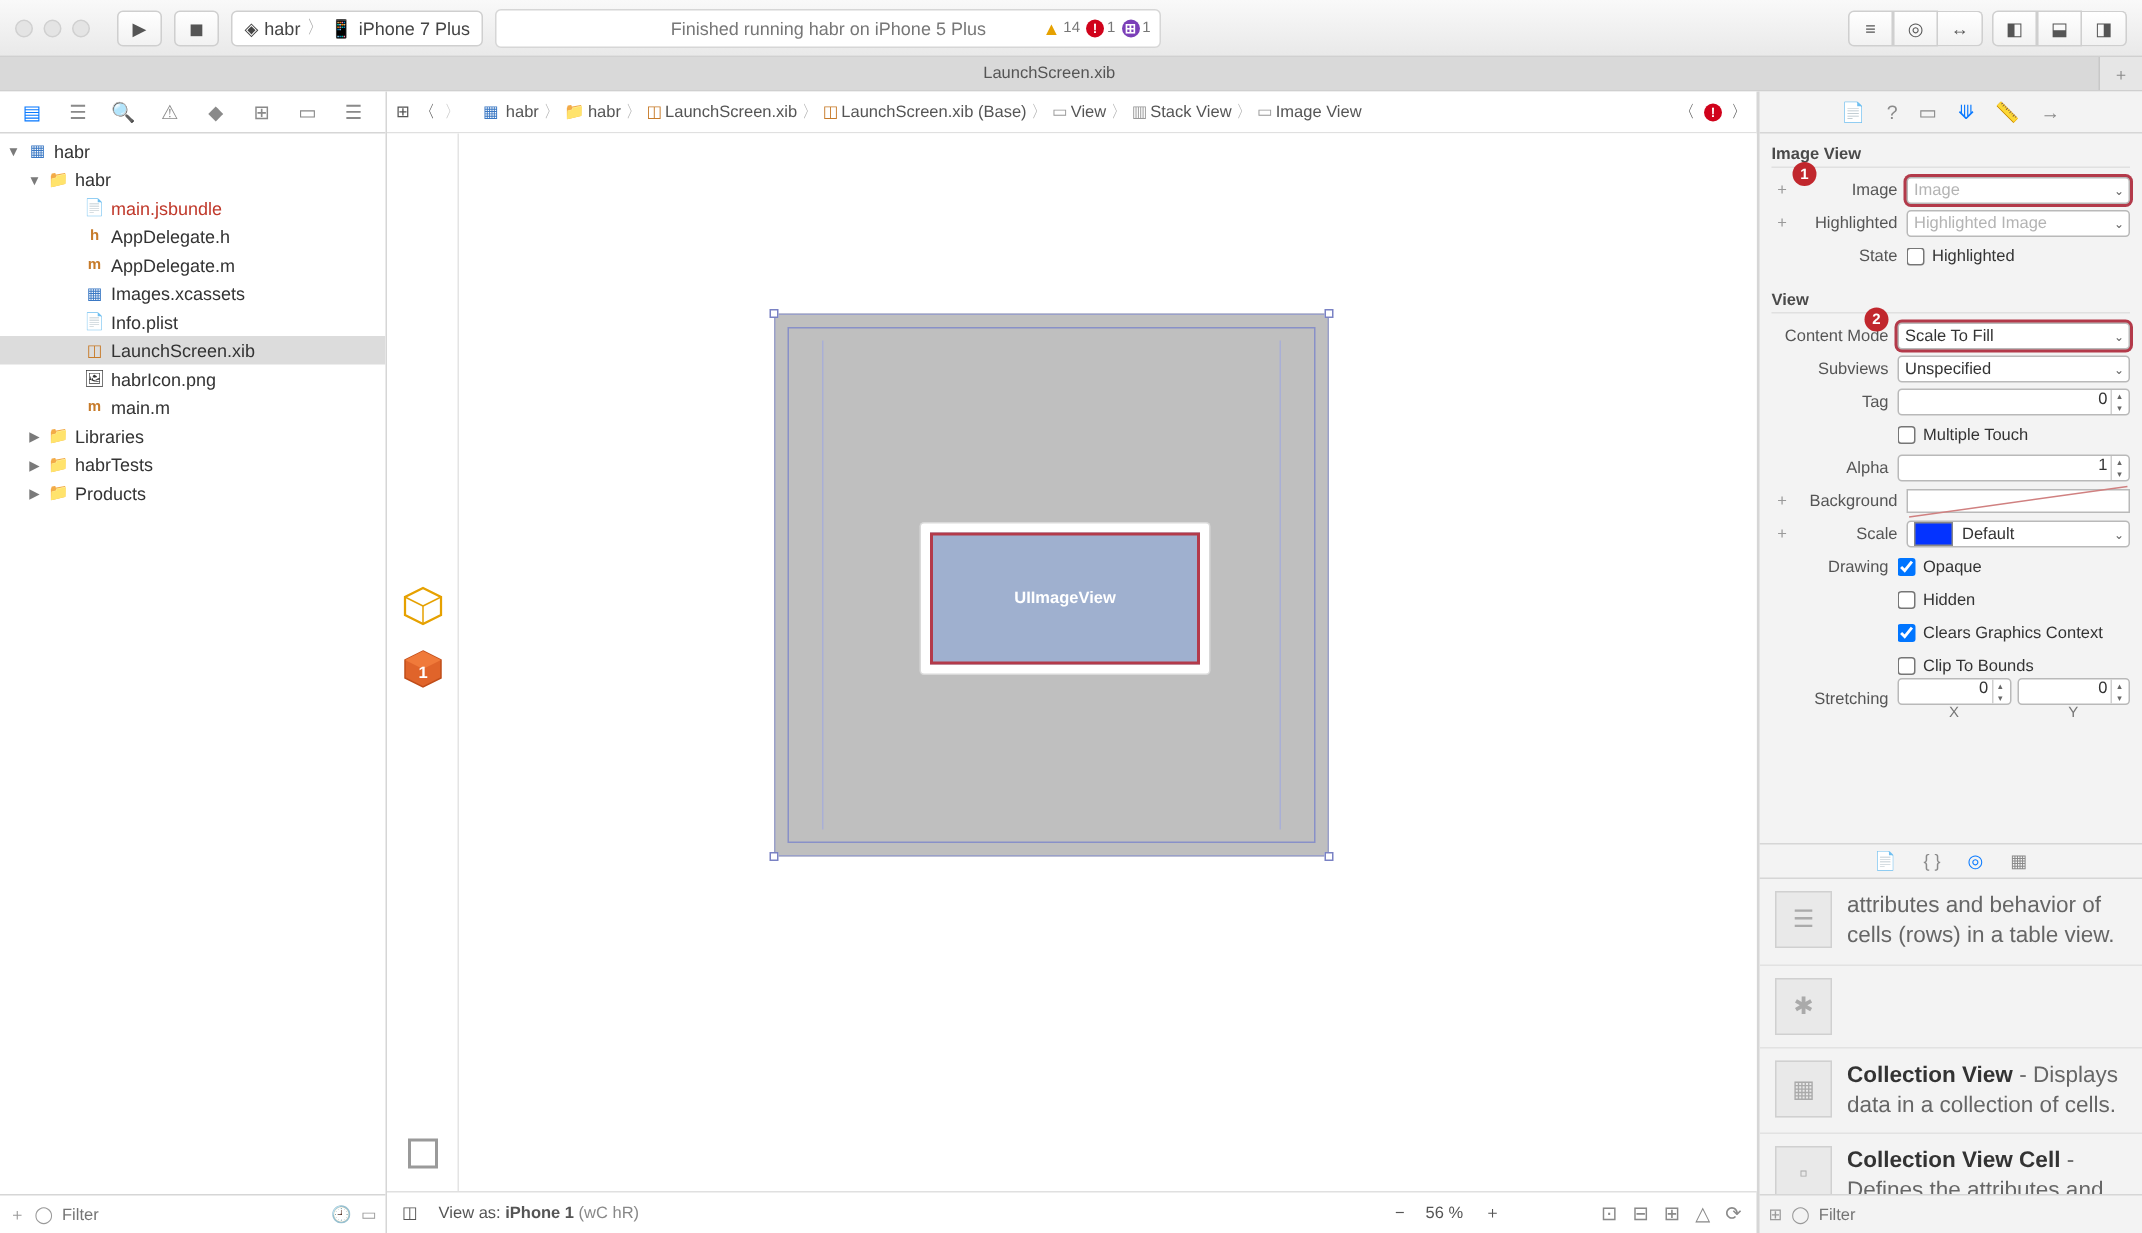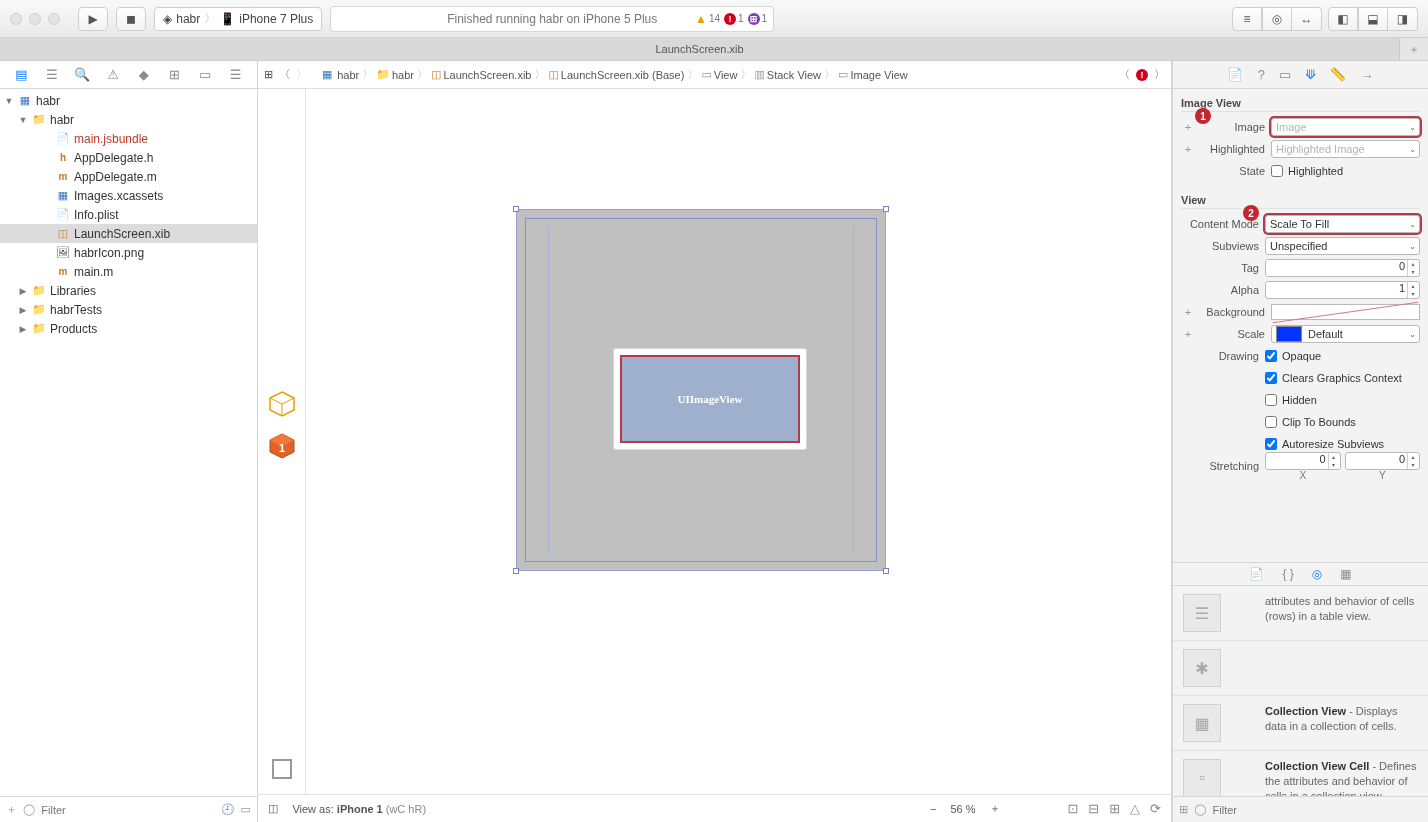--- a/index.html
+++ b/index.html
@@ -50,21 +50,21 @@
 .center { flex:1; display:flex; flex-direction:column; background:#fff; border-right:1px solid #d6d6d6; }
 .jumpbar { height:28px; border-bottom:1px solid #e0e0e0; display:flex; align-items:center; padding:0 6px; gap:2px; font-size:11px; color:#555; }
 .jumpbar .sep { color:#b0b0b0; margin:0 1px; }
 .jumpbar .jb-right { margin-left:auto; display:flex; align-items:center; gap:6px; }
 .canvas-wrap { flex:1; display:flex; background:#fff; }
 .dock { width:48px; border-right:1px solid #e4e4e4; display:flex; flex-direction:column; align-items:center; padding-top:300px; gap:12px; }
 .dock-cube { width:30px; height:30px; display:flex; align-items:center; justify-content:center; }
 .canvas { flex:1; position:relative; background:#fff; overflow:hidden; }
 .artboard { position:absolute; left:210px; top:120px; width:370px; height:362px; background:#bfbfbf; border:1px solid #9aa0c9; }
 .artboard::before, .artboard::after { content:""; position:absolute; background:#9aa0c9; }
-.stack-border { position:absolute; inset:8px; border:1px solid #8890c8; background:#bfbfbf;font-family:Liberation Serif, serif; }
+.stack-border { position:absolute; inset:8px; border:1px solid #8890c8; background:#bfbfbf; }
 .rule-l, .rule-r { position:absolute; top:8px; bottom:8px; width:1px; background:#a9afd6; }
 .rule-l { left:22px; } .rule-r { right:22px; }
 .imgview { position:absolute; left:88px; top:130px; width:192px; height:100px; background:#fff; border-radius:2px; box-shadow:0 0 0 1px #d9d9d9; padding:6px; }
 .imgview-inner { width:100%; height:100%; background:#9fb0cf; border:2px solid #b33a4a; display:flex; align-items:center; justify-content:center; color:#fff; font-size:11px; font-weight:600; }
 .handle { position:absolute; width:6px; height:6px; background:#fff; border:1px solid #7a82c4; }
 .h-tl{top:-4px;left:-4px}.h-tr{top:-4px;right:-4px}.h-bl{bottom:-4px;left:-4px}.h-br{bottom:-4px;right:-4px}
 .canvas-footer { height:28px; border-top:1px solid #e0e0e0; display:flex; align-items:center; padding:0 10px; gap:14px; font-size:11px; color:#555; }
 .canvas-footer .cf-right { margin-left:auto; display:flex; gap:10px; color:#8a8a8a; font-size:13px; }
 
 
@@ -90,21 +90,21 @@
 .colorwell.diag::after { content:""; position:absolute; left:0; right:0; top:50%; border-top:1px solid #d08080; transform:rotate(-8deg); }
 .tint-well { display:flex; align-items:center; }
 .tint-swatch { width:26px; height:16px; background:#0433ff; border:1px solid #888; }
 
 
 .lib-tabs { height:24px; border-top:1px solid #d6d6d6; border-bottom:1px solid #d6d6d6; display:flex; align-items:center; justify-content:center; gap:18px; color:#8a8a8a; font-size:12px; }
 .lib-tabs .active { color:#0a7aff; }
 .lib-list { overflow:auto; }
 .lib-item { display:flex; gap:10px; padding:8px 10px; border-bottom:1px solid #e2e2e2; }
 .lib-thumb { width:38px; height:38px; background:#e9e9e9; border:1px solid #d0d0d0; display:flex; align-items:center; justify-content:center; color:#aaa; font-size:16px; flex-shrink:0; }
-.lib-text { font-size:11px; color:#666; line-height:1.35;margin-left:34px; }
+.lib-text { font-size:15px; color:#666; line-height:1.35; }
 .lib-text b { color:#333; }
 .lib-filter { height:26px; border-top:1px solid #d6d6d6; display:flex; align-items:center; padding:0 6px; gap:6px; color:#9a9a9a; }
 .lib-filter input { flex:1; border:none; outline:none; font-size:11px; background:transparent; }
 
 .plus-gutter { width:14px; color:#999; font-size:11px; text-align:center; }
 
 svg { display:block; }
 </style>
 </head>
 <body>
@@ -420,20 +420,27 @@
         <div class="prop-row">
           <span class="lbl">Tag</span>
           <div class="ctl">
               <div class="numfield"><span>0</span><div class="step">
                   <span>▴</span>
                   <span>▾</span>
                 </div></div>
             </div>
         </div>
         <div class="prop-row">
+          <span class="lbl"></span>
+          <div class="ctl chk">
+              <input type="checkbox" style="">
+              <span>Multiple Touch</span>
+            </div>
+        </div>
+        <div class="prop-row">
           <span class="lbl">Alpha</span>
           <div class="ctl">
               <div class="numfield"><span>1</span><div class="step">
                   <span>▴</span>
                   <span>▾</span>
                 </div></div>
             </div>
         </div>
         <div class="prop-row">
           <span class="plus-gutter">+</span>
@@ -456,43 +463,36 @@
         <div class="prop-row">
           <span class="lbl">Drawing</span>
           <div class="ctl chk">
               <input type="checkbox" checked="" style="">
               <span>Opaque</span>
             </div>
         </div>
         <div class="prop-row">
             <span class="lbl"></span>
             <div class="ctl chk">
+              <input type="checkbox" style="">
+              <span>Hidden</span>
+            </div>
+          </div>
+        <div class="prop-row">
+            <span class="lbl"></span>
+            <div class="ctl chk">
               <input type="checkbox" checked="" style="">
               <span>Clears Graphics Context</span>
-            </div>
-          </div>
-        <div class="prop-row">
-            <span class="lbl"></span>
-            <div class="ctl chk">
-              <input type="checkbox" style="">
-              <span>Hidden</span>
             </div>
           </div>
         <div class="prop-row">
             <span class="lbl"></span>
             <div class="ctl chk">
               <input type="checkbox" style="">
               <span>Clip To Bounds</span>
-            </div>
-          </div>
-        <div class="prop-row">
-            <span class="lbl"></span>
-            <div class="ctl chk">
-              <input type="checkbox" checked="" style="">
-              <span>Autoresize Subviews</span>
             </div>
           </div>
         <div class="prop-row">
           <span class="lbl">Stretching</span>
           <div class="ctl" style="display:flex;gap:4px">
             <div style="flex:1">
               <div class="numfield"><span>0</span><div class="step">
                     <span>▴</span>
                     <span>▾</span>
                   </div></div>

